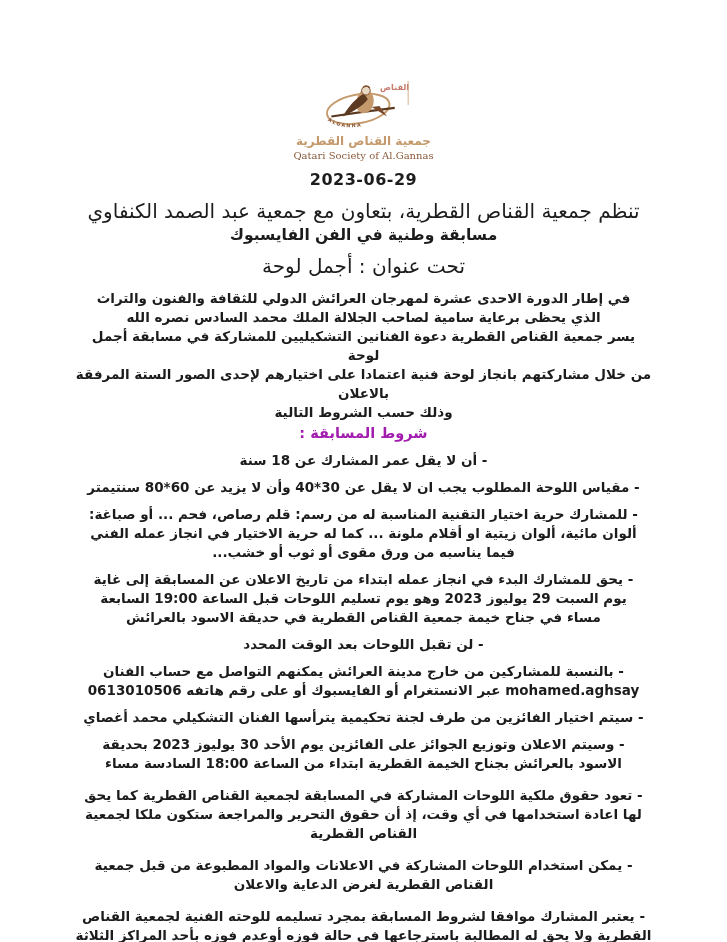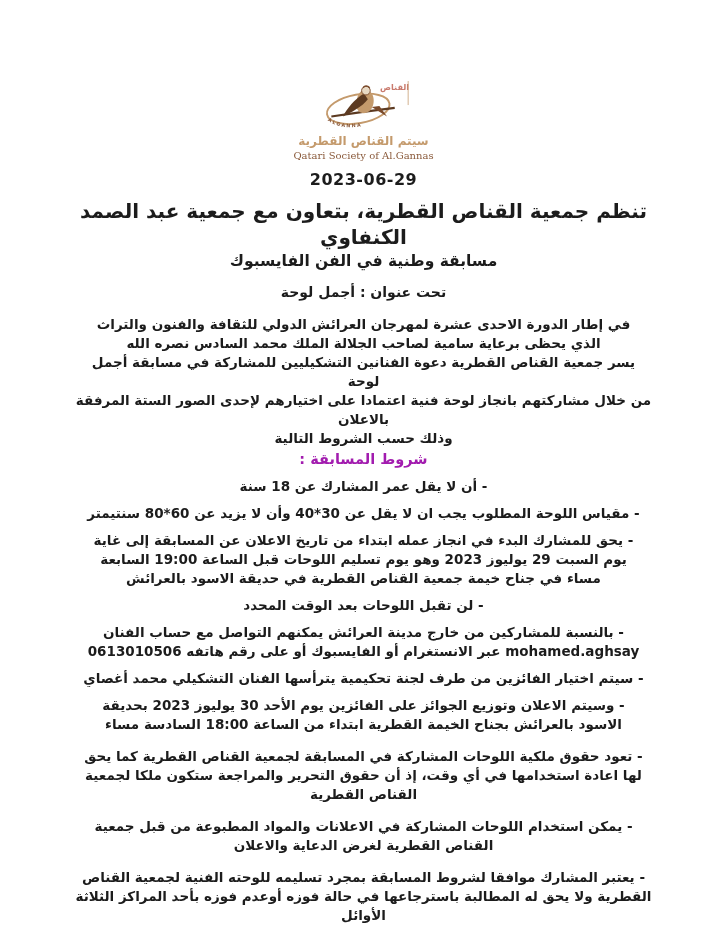--- a/index.html
+++ b/index.html
@@ -7,23 +7,23 @@
     width:727px;height:942px;margin:0 auto;background:#ffffff;
     font-family:"DejaVu Sans", sans-serif;color:#1c1c1c;
     box-sizing:border-box;padding:80px 74px 0 74px;overflow:hidden;
     text-align:center;
   }
   .logo-block{line-height:1;}
   .logo-svg{display:block;margin:0 auto;}
   .logo-ar{color:#c49a6c;font-size:12px;font-weight:bold;line-height:14px;margin-top:2px;}
   .logo-en{color:#8a5a3b;font-size:10px;line-height:12px;margin-top:2px;font-family:"DejaVu Serif", serif;}
   .date{margin-top:8px;font-size:16px;font-weight:bold;letter-spacing:.5px;line-height:20px;}
-  .title1{font-size:20px;font-weight:bold;line-height:26px;margin:8px 0 0 0;}
+  .title1{font-size:20px;font-weight:normal;line-height:26px;margin:8px 0 0 0;}
   .title2{font-size:15.5px;font-weight:bold;line-height:21px;margin:1px 0 0 0;}
-  .title3{font-size:14px;font-weight:bold;line-height:22px;margin:9px 0 0 0;}
+  .title3{font-size:20px;font-weight:normal;line-height:22px;margin:9px 0 0 0;}
   .intro{margin-top:12px;}
   .intro p{margin:0;font-size:13.5px;font-weight:bold;line-height:19px;}
   .cond-heading{color:#a21caf;font-size:14.5px;font-weight:bold;line-height:20px;margin-top:1px;}
   .conds p{margin:8px;font-size:13.5px;font-weight:bold;line-height:19px;}
   .conds.spaced p{margin:13px 0;}
 </style>
 </head>
 <body>
 
 <div class="page">
@@ -45,21 +45,21 @@
       <path d="M49 8 Q52 4 56 8" fill="none" stroke="#7a4a2b" stroke-width="1.4"></path>
 
       <path id="bandpath" d="M12 42 Q26 52 48 48" fill="none"></path>
       <text font-size="5" fill="#8a5a3b" letter-spacing="1.5" font-weight="bold">
         <textPath href="#bandpath">ALGANNAS</textPath>
       </text>
 
       <text x="97" y="10" font-size="8.5" fill="#c97b6e" text-anchor="end" font-weight="bold">القناص</text>
       <line x1="96" y1="1" x2="96" y2="26" stroke="#c49a6c" stroke-width="0.8"></line>
     </svg>
-    <div class="logo-ar" dir="rtl">سيتم القناص القطرية</div>
+    <div class="logo-ar" dir="rtl">جمعية القناص القطرية</div>
     <div class="logo-en">Qatari Society of Al.Gannas</div>
   </header>
 
   <div class="date">2023-06-29</div>
 
   <h1 class="title1" dir="rtl">تنظم جمعية القناص القطرية، بتعاون مع جمعية عبد الصمد الكنفاوي</h1>
   <h2 class="title2" dir="rtl">مسابقة وطنية في الفن الفايسبوك</h2>
   <h3 class="title3" dir="rtl">تحت عنوان : أجمل لوحة</h3>
 
   <div class="intro" dir="rtl">
@@ -70,20 +70,21 @@
       <p>من خلال مشاركتهم بانجاز لوحة فنية اعتمادا على اختيارهم لإحدى الصور الستة المرفقة بالاعلان</p>
       <p>وذلك حسب الشروط التالية</p>
     </div>
 
   <div class="cond-heading" dir="rtl">شروط المسابقة :</div>
 
   <div class="conds" dir="rtl">
 
   <p>- أن لا يقل عمر المشارك عن 18 سنة</p>
       <p>- مقياس اللوحة المطلوب يجب ان لا يقل عن 30*40 وأن لا يزيد عن 60*80 سنتيمتر</p>
+      <p>- للمشارك حرية اختيار التقنية المناسبة له من رسم: قلم رصاص، فحم ... أو صباغة: ألوان مائية، ألوان زيتية او أقلام ملونة ... كما له حرية الاختيار في انجاز عمله الفني فيما يناسبه من ورق مقوى أو ثوب أو خشب...</p>
       <p>- يحق للمشارك البدء في انجاز عمله ابتداء من تاريخ الاعلان عن المسابقة إلى غاية يوم السبت 29 يوليوز 2023 وهو يوم تسليم اللوحات قبل الساعة 19:00 السابعة مساء في جناح خيمة جمعية القناص القطرية في حديقة الاسود بالعرائش</p>
       <p>- لن تقبل اللوحات بعد الوقت المحدد</p>
       <p>- بالنسبة للمشاركين من خارج مدينة العرائش يمكنهم التواصل مع حساب الفنان mohamed.aghsay عبر الانستغرام أو الفايسبوك أو على رقم هاتفه 0613010506</p>
       <p>- سيتم اختيار الفائزين من طرف لجنة تحكيمية يترأسها الفنان التشكيلي محمد أغصاي</p>
       <p>- وسيتم الاعلان وتوزيع الجوائز على الفائزين يوم الأحد 30 يوليوز 2023 بحديقة الاسود بالعرائش بجناح الخيمة القطرية ابتداء من الساعة 18:00 السادسة مساء</p>
     </div>
 
   <div class="conds spaced" dir="rtl">
 
   <p>- تعود حقوق ملكية اللوحات المشاركة في المسابقة لجمعية القناص القطرية  كما يحق لها اعادة استخدامها في أي وقت، إذ أن حقوق التحرير والمراجعة ستكون ملكا لجمعية القناص القطرية</p>

